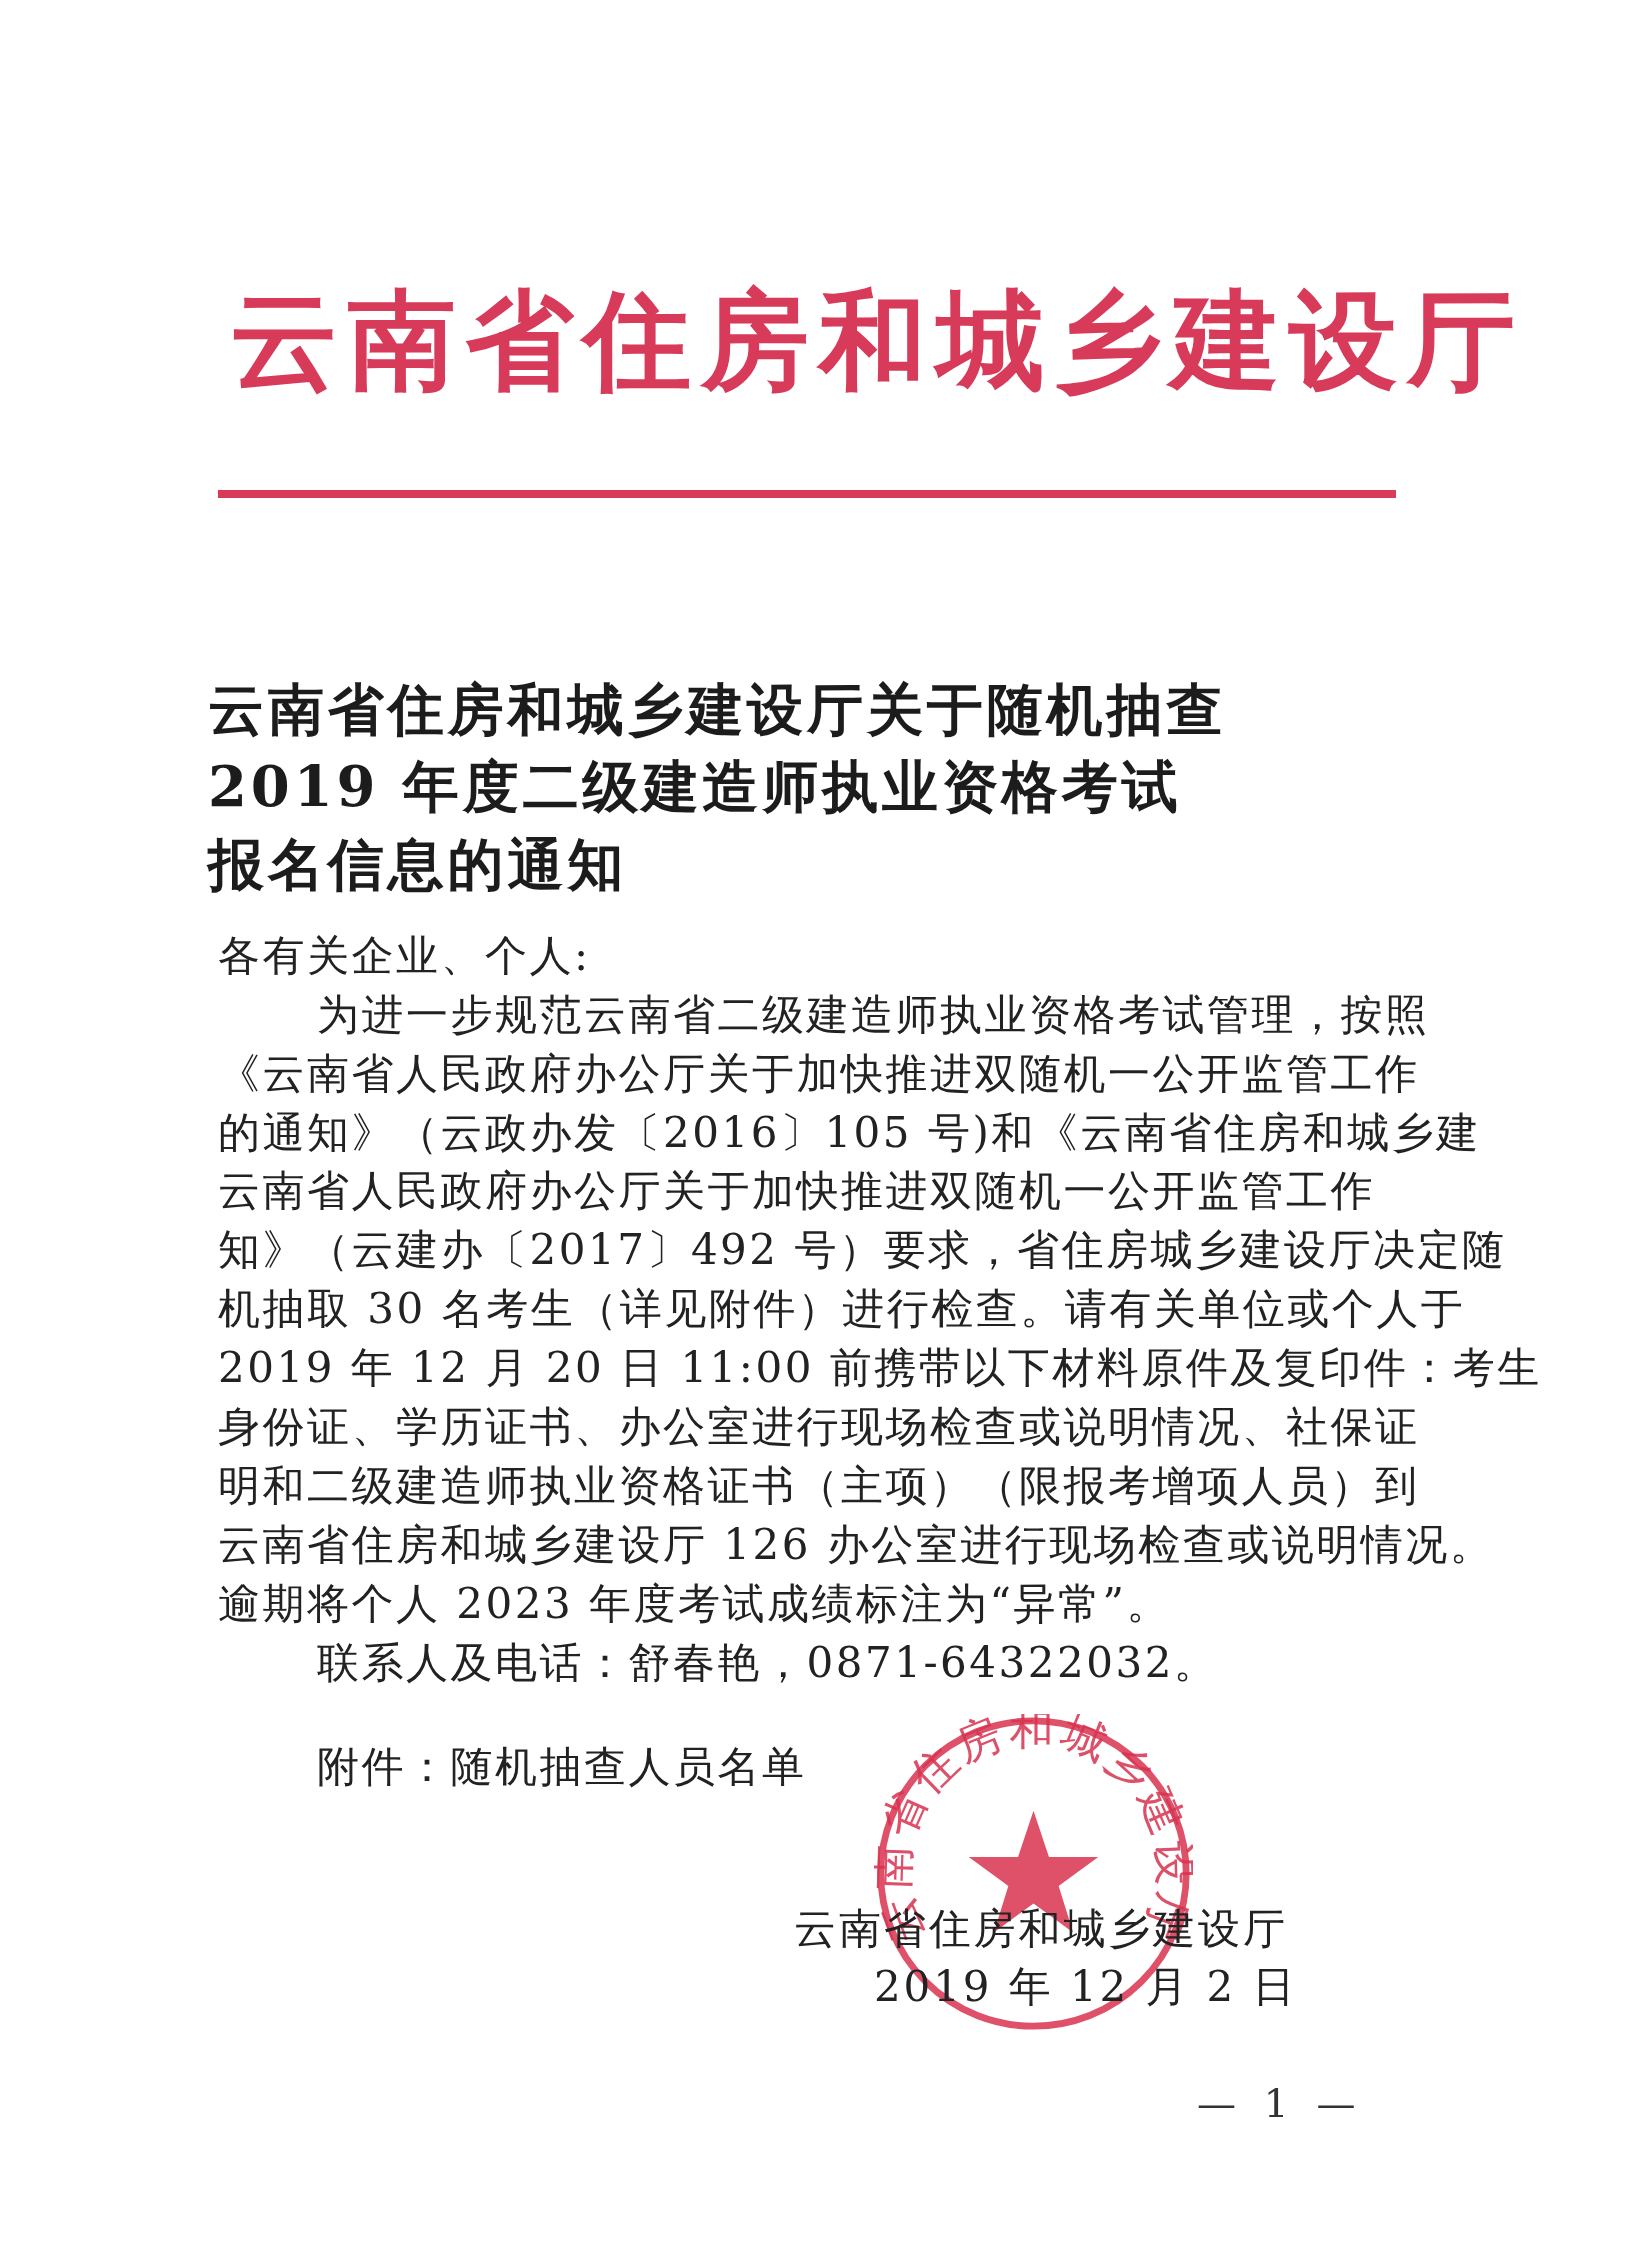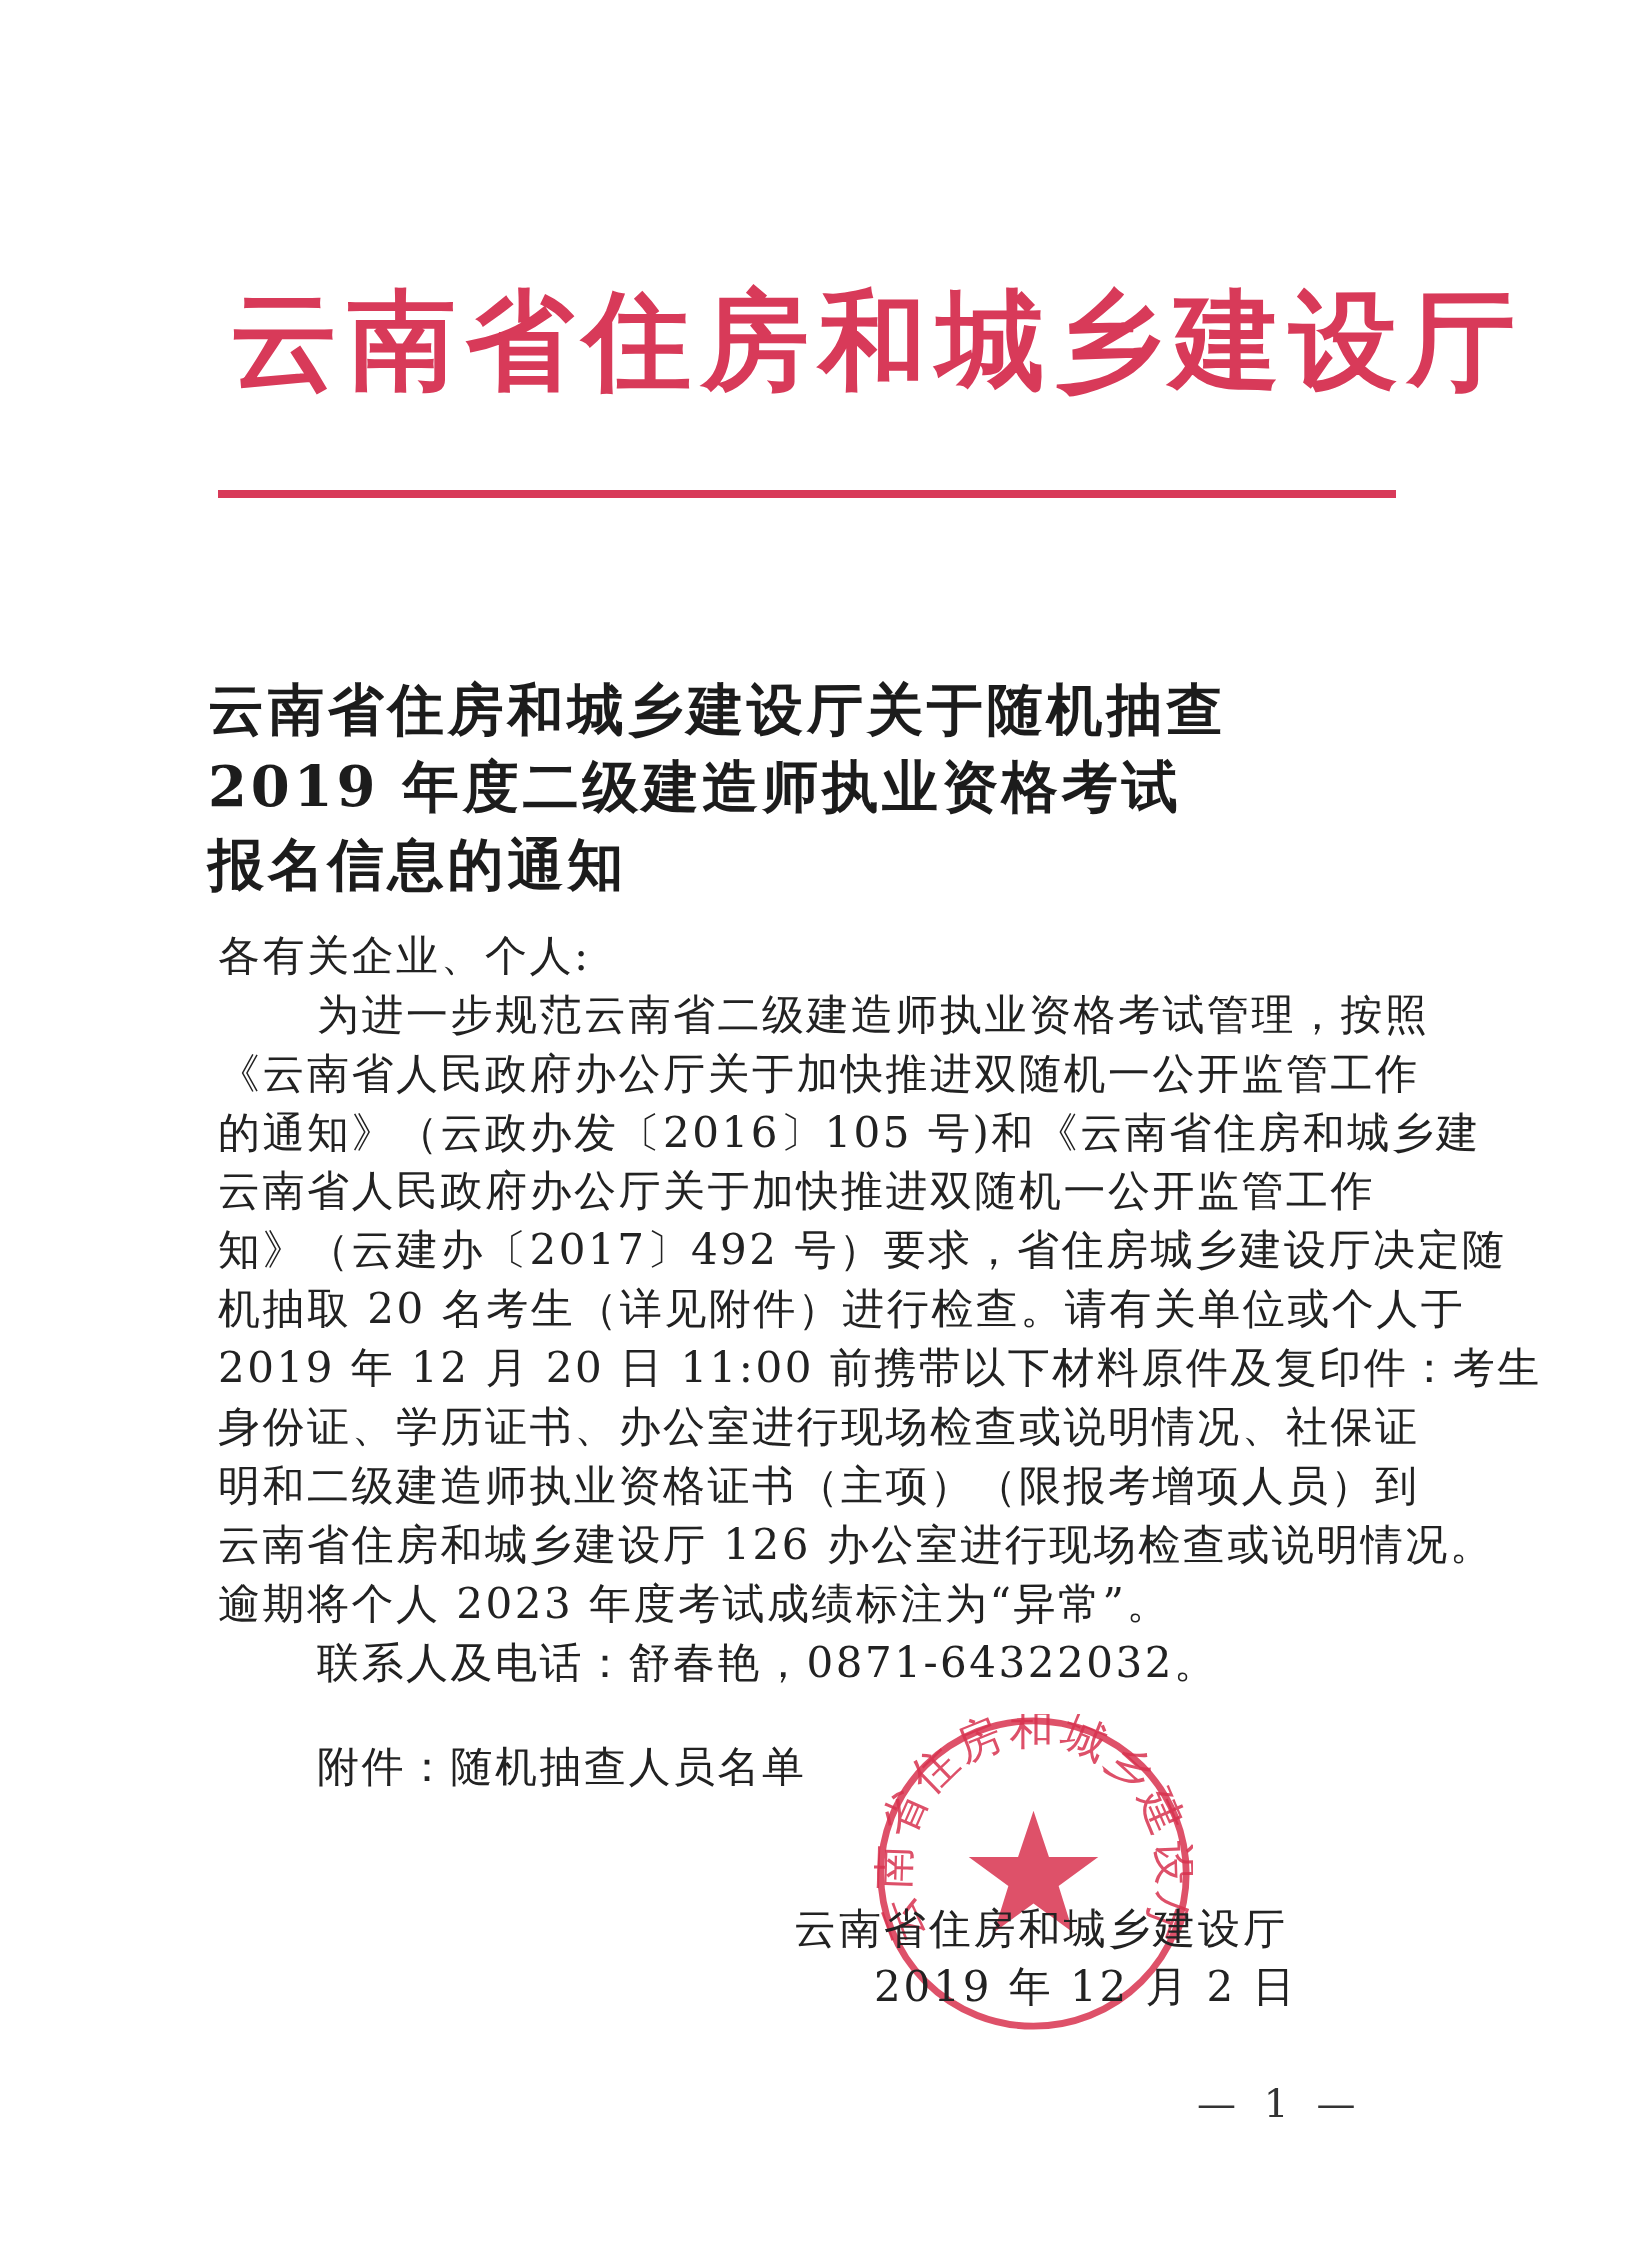--- a/index.html
+++ b/index.html
@@ -26,21 +26,21 @@
 <div class="abs title" style="top:671px">云南省住房和城乡建设厅关于随机抽查</div>
 <div class="abs title" style="top:748px">2019 年度二级建造师执业资格考试</div>
 <div class="abs title" style="top:826px">报名信息的通知</div>
 
 <div class="abs body-line" style="top:927px">各有关企业、个人:</div>
 <div class="abs body-line indent" style="top:986px">为进一步规范云南省二级建造师执业资格考试管理，按照</div>
 <div class="abs body-line" style="top:1045px">《云南省人民政府办公厅关于加快推进双随机一公开监管工作</div>
 <div class="abs body-line" style="top:1104px">的通知》（云政办发〔2016〕105 号)和《云南省住房和城乡建</div>
 <div class="abs body-line" style="top:1162px">云南省人民政府办公厅关于加快推进双随机一公开监管工作</div>
 <div class="abs body-line" style="top:1221px">知》（云建办〔2017〕492 号）要求，省住房城乡建设厅决定随</div>
-<div class="abs body-line" style="top:1280px">机抽取 20 名考生（详见附件）进行检查。请有关单位或个人于</div>
+<div class="abs body-line" style="top:1280px">机抽取 30 名考生（详见附件）进行检查。请有关单位或个人于</div>
 <div class="abs body-line" style="top:1339px">2019 年 12 月 20 日 11:00 前携带以下材料原件及复印件：考生</div>
 <div class="abs body-line" style="top:1398px">身份证、学历证书、办公室进行现场检查或说明情况、社保证</div>
 <div class="abs body-line" style="top:1457px">明和二级建造师执业资格证书（主项）（限报考增项人员）到</div>
 <div class="abs body-line" style="top:1516px">云南省住房和城乡建设厅 126 办公室进行现场检查或说明情况。</div>
 <div class="abs body-line" style="top:1575px">逾期将个人 2023 年度考试成绩标注为“异常”。</div>
 <div class="abs body-line indent" style="top:1634px">联系人及电话：舒春艳，0871-64322032。</div>
 <div class="abs body-line indent" style="top:1738px">附件：随机抽查人员名单</div>
 
 <svg class="abs stamp" viewBox="0 0 330 330">
   <defs>

